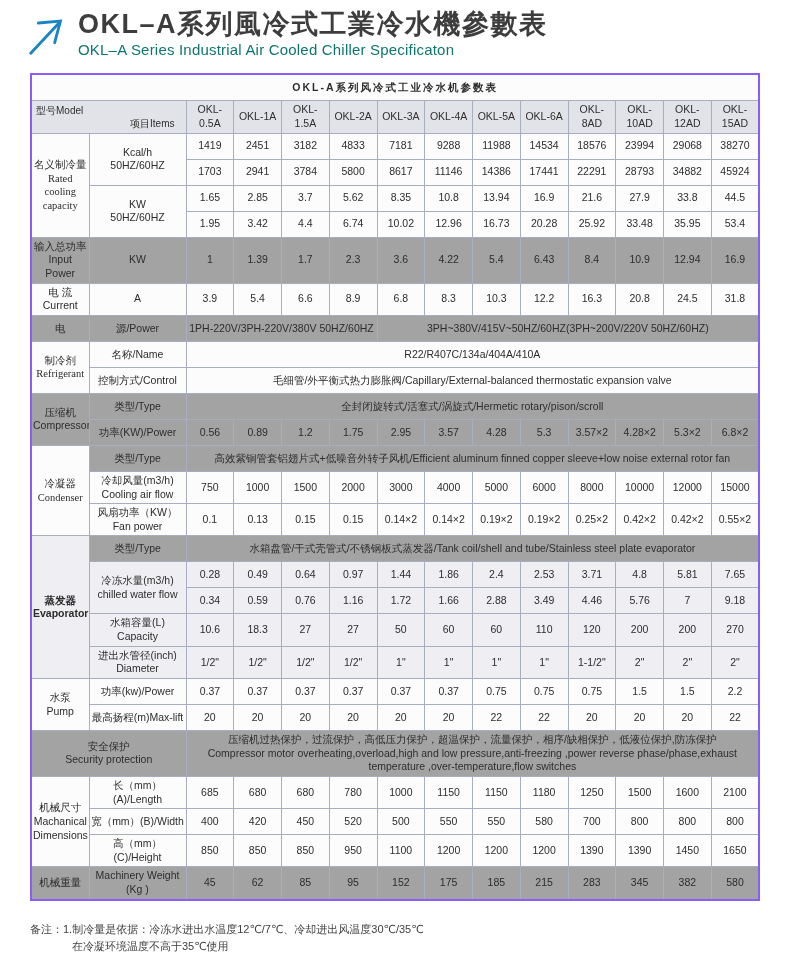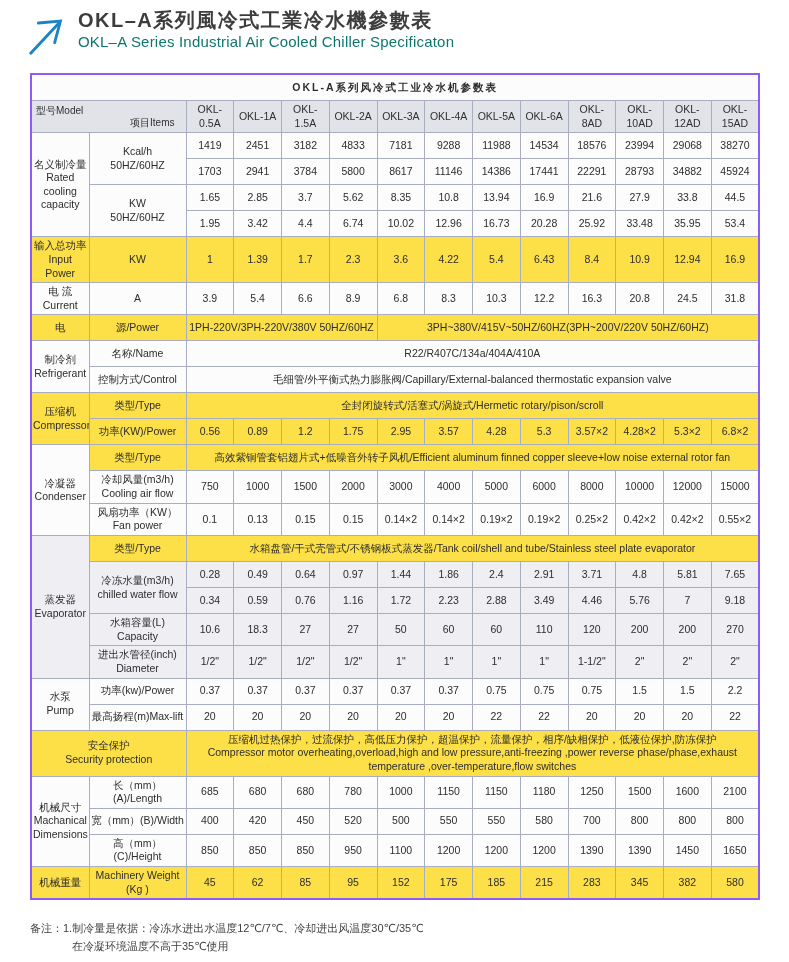--- a/index.html
+++ b/index.html
@@ -3,36 +3,36 @@
 <meta charset="utf-8">
 <style>
   html,body{margin:0;padding:0;}
   body{
     width:789px;height:962px;overflow:hidden;background:#ffffff;
     font-family:"Liberation Sans","DejaVu Sans",sans-serif;color:#333;
   }
   .doc-header{display:flex;align-items:flex-start;padding:8px 0 0 24px;}
   .logo{width:46px;height:46px;margin-top:4px;flex:0 0 auto;}
   .titles{margin-left:8px;}
-  .title-zh{font-size:20px;font-weight:600;color:#3d3d3d;letter-spacing:1.5px;line-height:1.2;}
+  .title-zh{font-size:27px;font-weight:600;color:#3d3d3d;letter-spacing:1.5px;line-height:1.2;}
   .title-en{font-size:15px;color:#0f766e;margin-top:1px;letter-spacing:0.2px;}
 
   table.spec{
     margin:15px 0 0 30px;width:728px;border-collapse:collapse;table-layout:fixed;
     border:2px solid #8b5cf6;
   }
   table.spec td{
     border:1px solid #a8aec0;font-size:10.5px;text-align:center;vertical-align:middle;
     padding:2px 1px;color:#2d2d2d;height:21px;line-height:1.3;background:#fcfcfd;
     overflow:hidden;
   }
-  tr.gray td{background:#fde047;}
+  tr.gray td{background:#a3a3a3;}
   tr.light td{background:#efeff3;}
-  td.bg-white{background:#fcfcfd !important;}
-  td.bg-light{background:#efeff3 !important;}
+  td.bg-white{background:#fcfcfd !important;font-family:Liberation Serif, serif;}
+  td.bg-light{background:#efeff3 !important;font-weight:bold;}
   tr.sec td{border-top:1.5px solid #4a4a55;}
   td.caption{
     background:#29abe2;color:#ffffff;font-size:16px;font-weight:600;letter-spacing:2px;
     height:27px;border:1px solid #29abe2;border-bottom:1.5px solid #4a4a55;
   }
   tr.head td{background:#e2e3e8;height:24px;font-size:10.5px;color:#2f2f2f;}
   td.corner{position:relative;padding:0;
     background:linear-gradient(to bottom right,#e2e3e8 calc(50% - 0.7px),#8f98a8 50%,#e2e3e8 calc(50% + 0.7px));margin-top:37px;}
   .c-model{position:absolute;left:4px;top:3px;font-size:10px;}
   .c-items{position:absolute;right:11px;bottom:3px;font-size:10px;}
@@ -330,33 +330,33 @@
           <div>冷冻水量(m3/h)</div>
           <div>chilled water flow</div>
         </td>
         <td class="val">0.28</td>
         <td class="val">0.49</td>
         <td class="val">0.64</td>
         <td class="val">0.97</td>
         <td class="val">1.44</td>
         <td class="val">1.86</td>
         <td class="val">2.4</td>
-        <td class="val">2.91</td>
+        <td class="val">2.53</td>
         <td class="val">3.71</td>
         <td class="val">4.8</td>
         <td class="val">5.81</td>
         <td class="val">7.65</td>
       </tr>
       <tr class="light">
         <td class="val">0.34</td>
         <td class="val">0.59</td>
         <td class="val">0.76</td>
         <td class="val">1.16</td>
         <td class="val">1.72</td>
-        <td class="val">2.23</td>
+        <td class="val">1.66</td>
         <td class="val">2.88</td>
         <td class="val">3.49</td>
         <td class="val">4.46</td>
         <td class="val">5.76</td>
         <td class="val">7</td>
         <td class="val">9.18</td>
       </tr>
       <tr class="light">
         <td class="ilabel">
           <div>水箱容量(L)</div>

